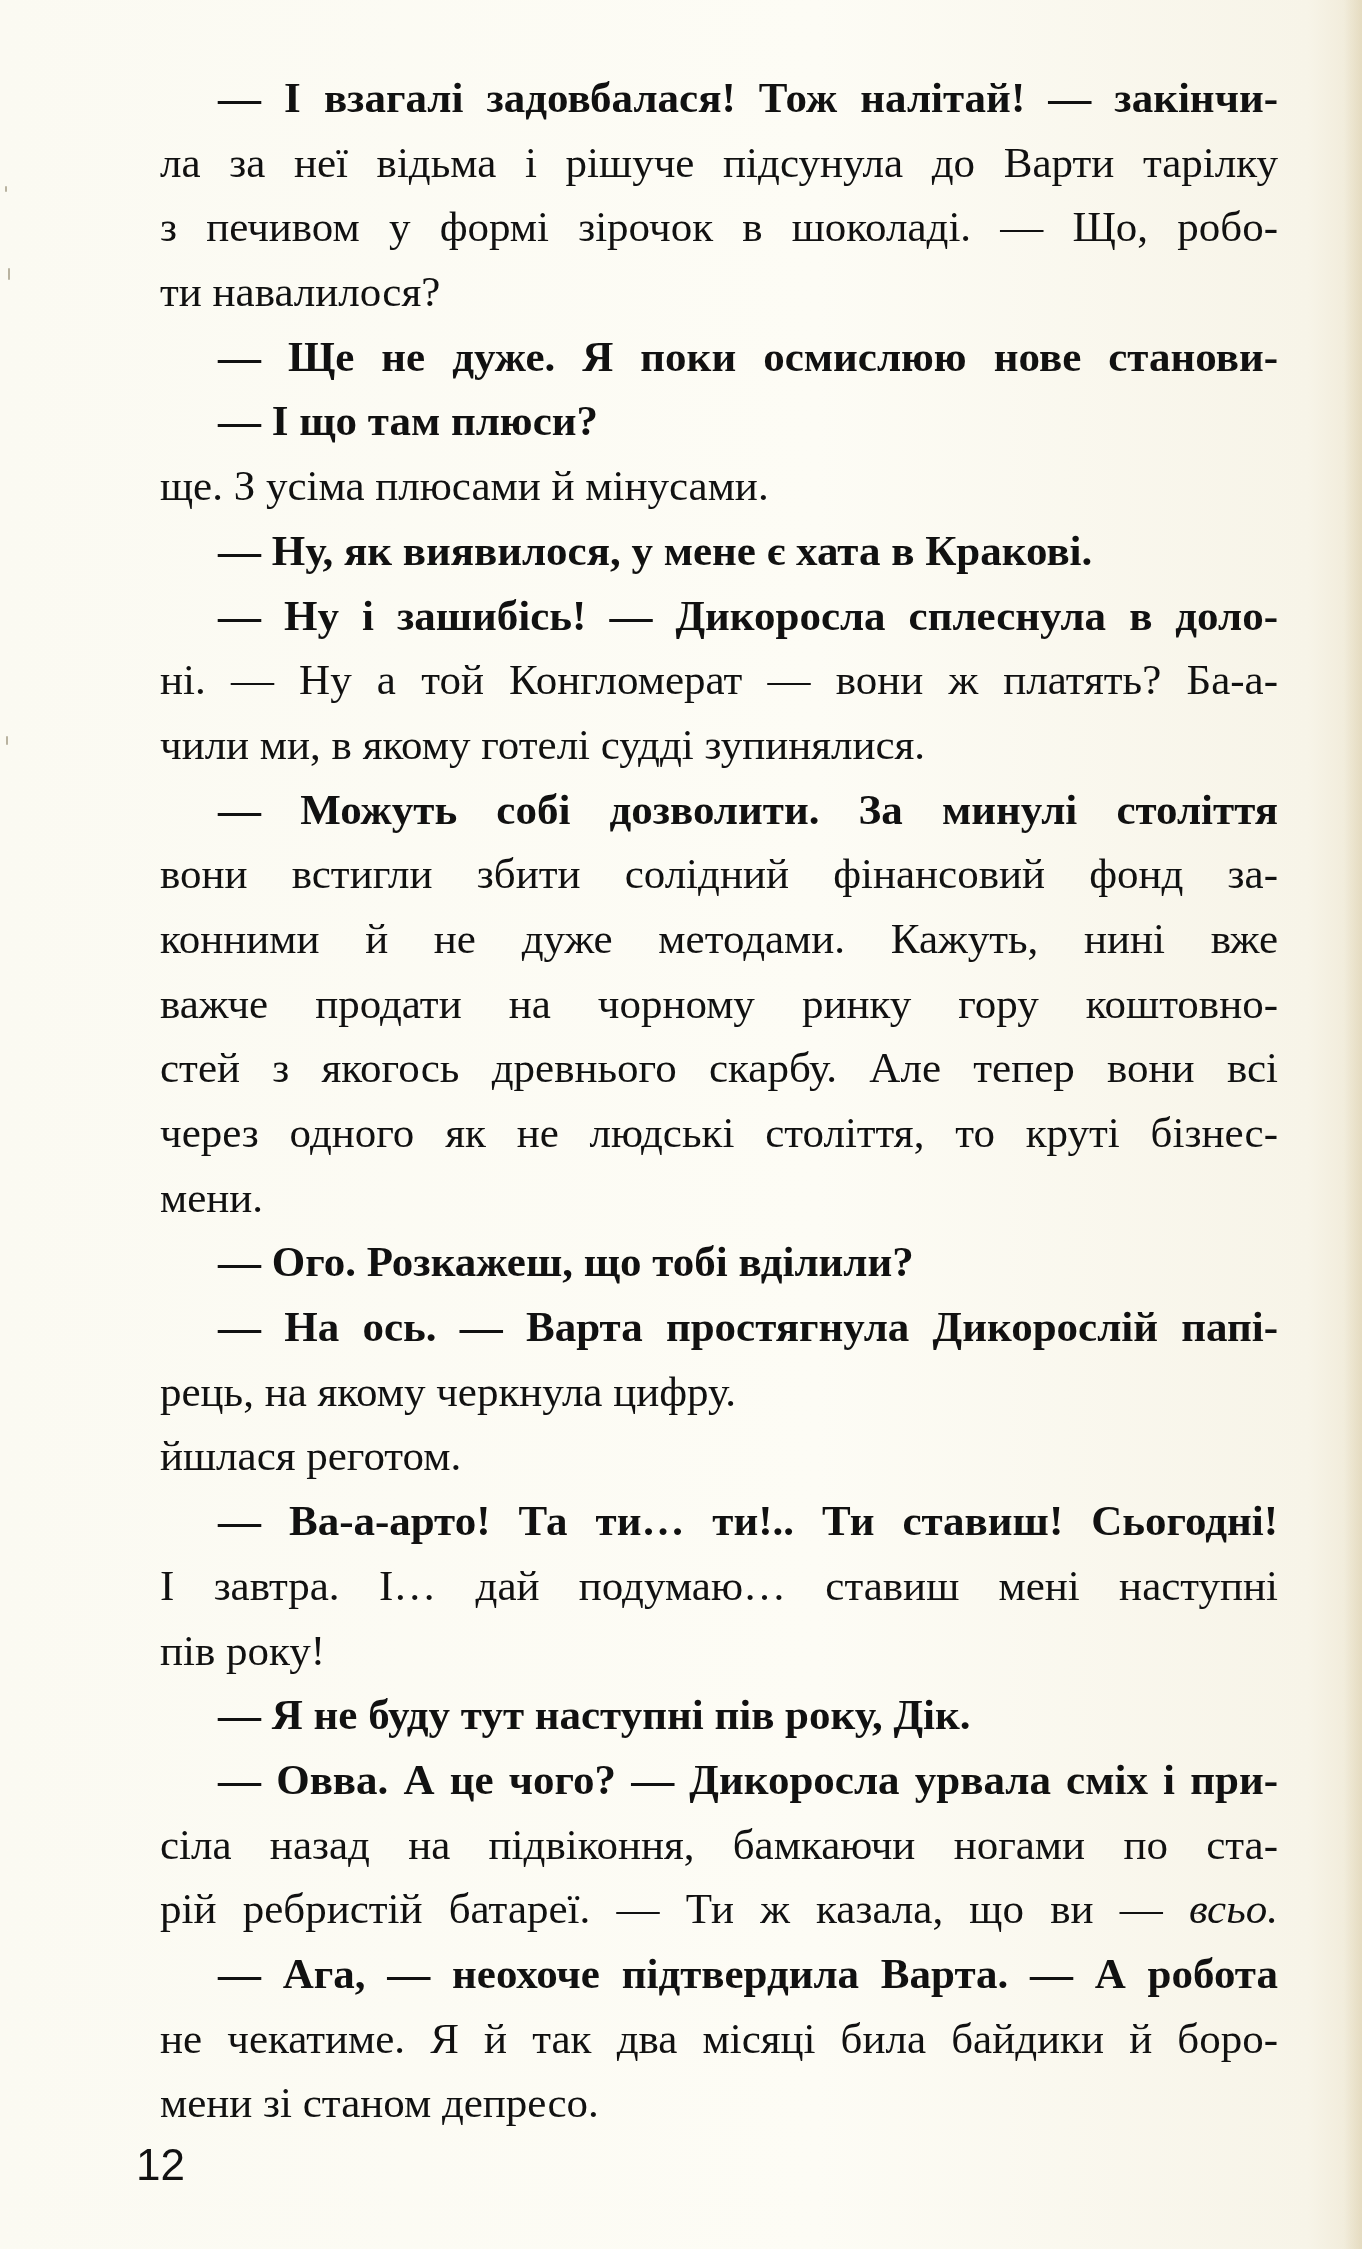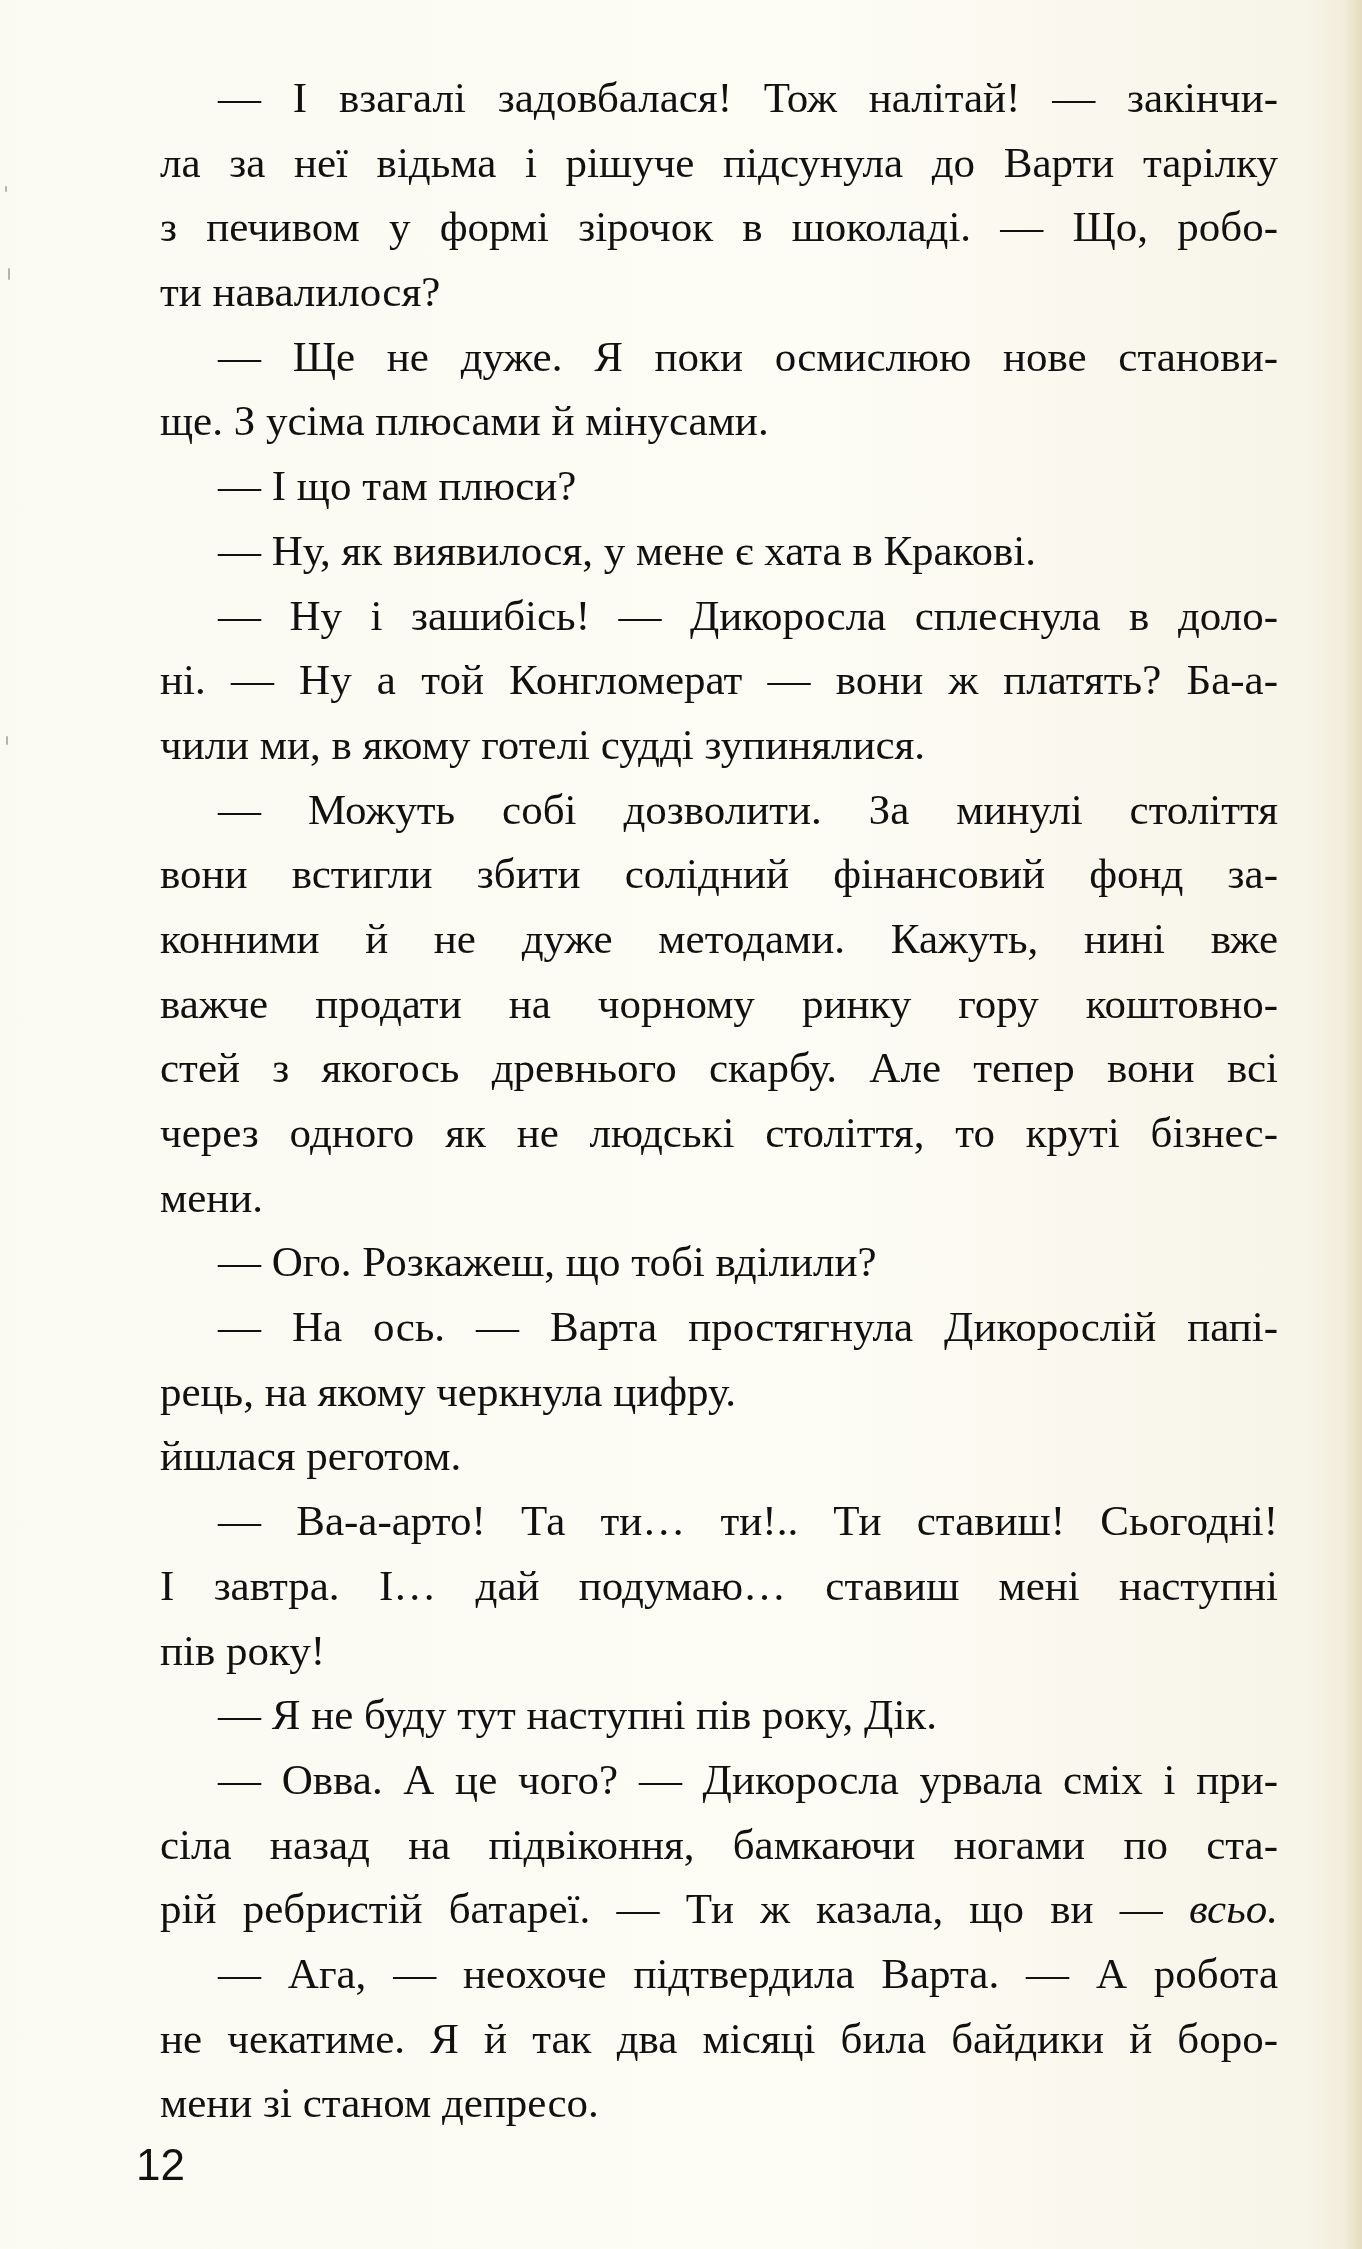--- a/index.html
+++ b/index.html
@@ -44,20 +44,21 @@
       white-space: nowrap;
       height: 64.7px;
     }
     .line.just {
       text-align: justify;
       text-align-last: justify;
       white-space: normal;
     }
     .line.indent {
       padding-left: 58px;
+      font-weight: bold;
     }
     .line em {
       font-style: italic;
     }
     .page-number {
       position: absolute;
       left: 136px;
       top: 2140px;
       font-family: Liberation Sans, sans-serif;
       font-size: 44px;
@@ -78,22 +79,22 @@
   <div class="speck" style="left:8px;top:268px;width:2px;height:12px;"></div>
   <div class="speck" style="left:6px;top:736px;width:2px;height:9px;"></div>
   <div class="speck" style="left:5px;top:186px;width:2px;height:6px;"></div>
 
   <div class="text-block">
     <span class="line just indent">— І взагалі задовбалася! Тож налітай! — закінчи-</span>
     <span class="line just">ла за неї відьма і рішуче підсунула до Варти тарілку</span>
     <span class="line just">з печивом у формі зірочок в шоколаді. — Що, робо-</span>
     <span class="line">ти навалилося?</span>
     <span class="line just indent">— Ще не дуже. Я поки осмислюю нове станови-</span>
+    <span class="line indent">— І що там плюси?</span>
     <span class="line">ще. З усіма плюсами й мінусами.</span>
-    <span class="line indent">— І що там плюси?</span>
     <span class="line indent">— Ну, як виявилося, у мене є хата в Кракові.</span>
     <span class="line just indent">— Ну і зашибісь! — Дикоросла сплеснула в доло-</span>
     <span class="line just">ні. — Ну а той Конгломерат — вони ж платять? Ба-а-</span>
     <span class="line">чили ми, в якому готелі судді зупинялися.</span>
     <span class="line just indent">— Можуть собі дозволити. За минулі століття</span>
     <span class="line just">вони встигли збити солідний фінансовий фонд за-</span>
     <span class="line just">конними й не дуже методами. Кажуть, нині вже</span>
     <span class="line just">важче продати на чорному ринку гору коштовно-</span>
     <span class="line just">стей з якогось древнього скарбу. Але тепер вони всі</span>
     <span class="line just">через одного як не людські століття, то круті бізнес-</span>

